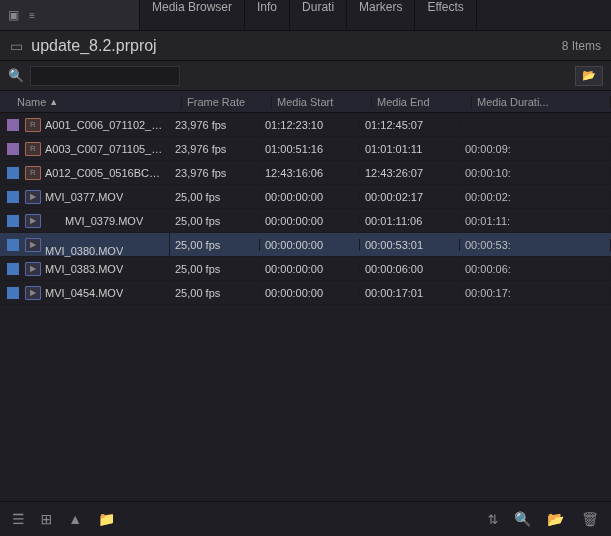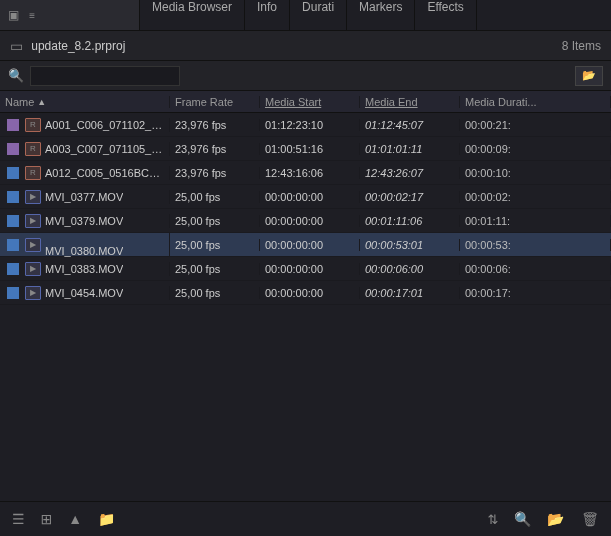--- a/index.html
+++ b/index.html
@@ -66,21 +66,21 @@
       display: flex;
       align-items: center;
       gap: 8px;
     }
     .folder-icon {
       color: #888;
       font-size: 14px;
     }
     .project-name {
       color: #ccc;
-      font-size: 12px;
+      font-size: 16px;
       text-align: right;
     }
     .items-count {
       color: #999;
       font-size: 12px;
     }
 
     
     .search-row {
       display: flex;
@@ -136,24 +136,24 @@
       top: 0;
     }
     .th {
       padding: 0 5px;
       font-size: 11px;
       color: #999;
       white-space: nowrap;
       overflow: hidden;
       border-right: 1px solid #1a1a1f;
     }
-    .th.name-col { width: 170px; display: flex; align-items: center; gap: 3px; }
+    .th.name-col { width: 170px; display: flex; align-items: center; gap: 3px; margin-left: 12px; }
     .th.frame-col { width: 90px; }
-    .th.start-col { width: 100px; text-decoration: underline; }
-    .th.end-col { width: 100px; text-decoration: underline; }
+    .th.start-col { width: 100px; }
+    .th.end-col { width: 100px; }
     .th.dur-col { flex: 1; }
 
     .table-row {
       display: flex;
       align-items: center;
       height: 24px;
       border-bottom: 1px solid #1a1a1f;
       cursor: pointer;
     }
     .table-row.selected { background: #2e3a52; }
@@ -168,21 +168,21 @@
       border-right: 1px solid #1a1a1f;
     }
     .td.name-col {
       width: 170px;
       display: flex;
       align-items: center;
       gap: 4px;
     }
     .td.frame-col { width: 90px; }
     .td.start-col { width: 100px; }
-    .td.end-col { width: 100px; font-style: italic; }
+    .td.end-col { width: 100px; }
     .td.dur-col { flex: 1; color: #bbb; }
 
     .row-checkbox {
       width: 12px;
       height: 12px;
       border: 1px solid #555;
       background: transparent;
       flex-shrink: 0;
     }
     .row-checkbox.purple { background: #8866aa; border-color: #8866aa; }
@@ -301,21 +301,20 @@
         <div class="td name-col">
           <div style="width: 16px; display: flex; align-items: center; justify-content: center; flex-shrink: 0;">
             <div class="row-checkbox purple"></div>
           </div>
           <div class="file-icon r3d">R</div>
           <span style="overflow: hidden; text-overflow: ellipsis;">A001_C006_071102_001.R3</span>
         </div>
         <div class="td frame-col">23,976 fps</div>
         <div class="td start-col">01:12:23:10</div>
         <div class="td end-col">01:12:45:07</div>
-        <div class="td dur-col">00:00:21:</div>
       </div>
       <div class="table-row">
         <div class="td name-col">
           <div style="width: 16px; display: flex; align-items: center; justify-content: center; flex-shrink: 0;">
             <div class="row-checkbox purple"></div>
           </div>
           <div class="file-icon r3d">R</div>
           <span style="overflow: hidden; text-overflow: ellipsis;">A003_C007_071105_001.R3</span>
         </div>
         <div class="td frame-col">23,976 fps</div>
@@ -348,21 +347,21 @@
         <div class="td start-col">00:00:00:00</div>
         <div class="td end-col">00:00:02:17</div>
         <div class="td dur-col">00:00:02:</div>
       </div>
       <div class="table-row">
         <div class="td name-col">
           <div style="width: 16px; display: flex; align-items: center; justify-content: center; flex-shrink: 0;">
             <div class="row-checkbox blue"></div>
           </div>
           <div class="file-icon movie">▶</div>
-          <span style="overflow: hidden; text-overflow: ellipsis;">MVI_0379.MOV</span>
+          <span style="overflow: hidden; text-overflow: ellipsis; margin-left: 20px;">MVI_0379.MOV</span>
         </div>
         <div class="td frame-col">25,00 fps</div>
         <div class="td start-col">00:00:00:00</div>
         <div class="td end-col">00:01:11:06</div>
         <div class="td dur-col">00:01:11:</div>
       </div>
       <div class="table-row selected">
         <div class="td name-col">
           <div style="width: 16px; display: flex; align-items: center; justify-content: center; flex-shrink: 0;">
             <div class="row-checkbox blue"></div>

